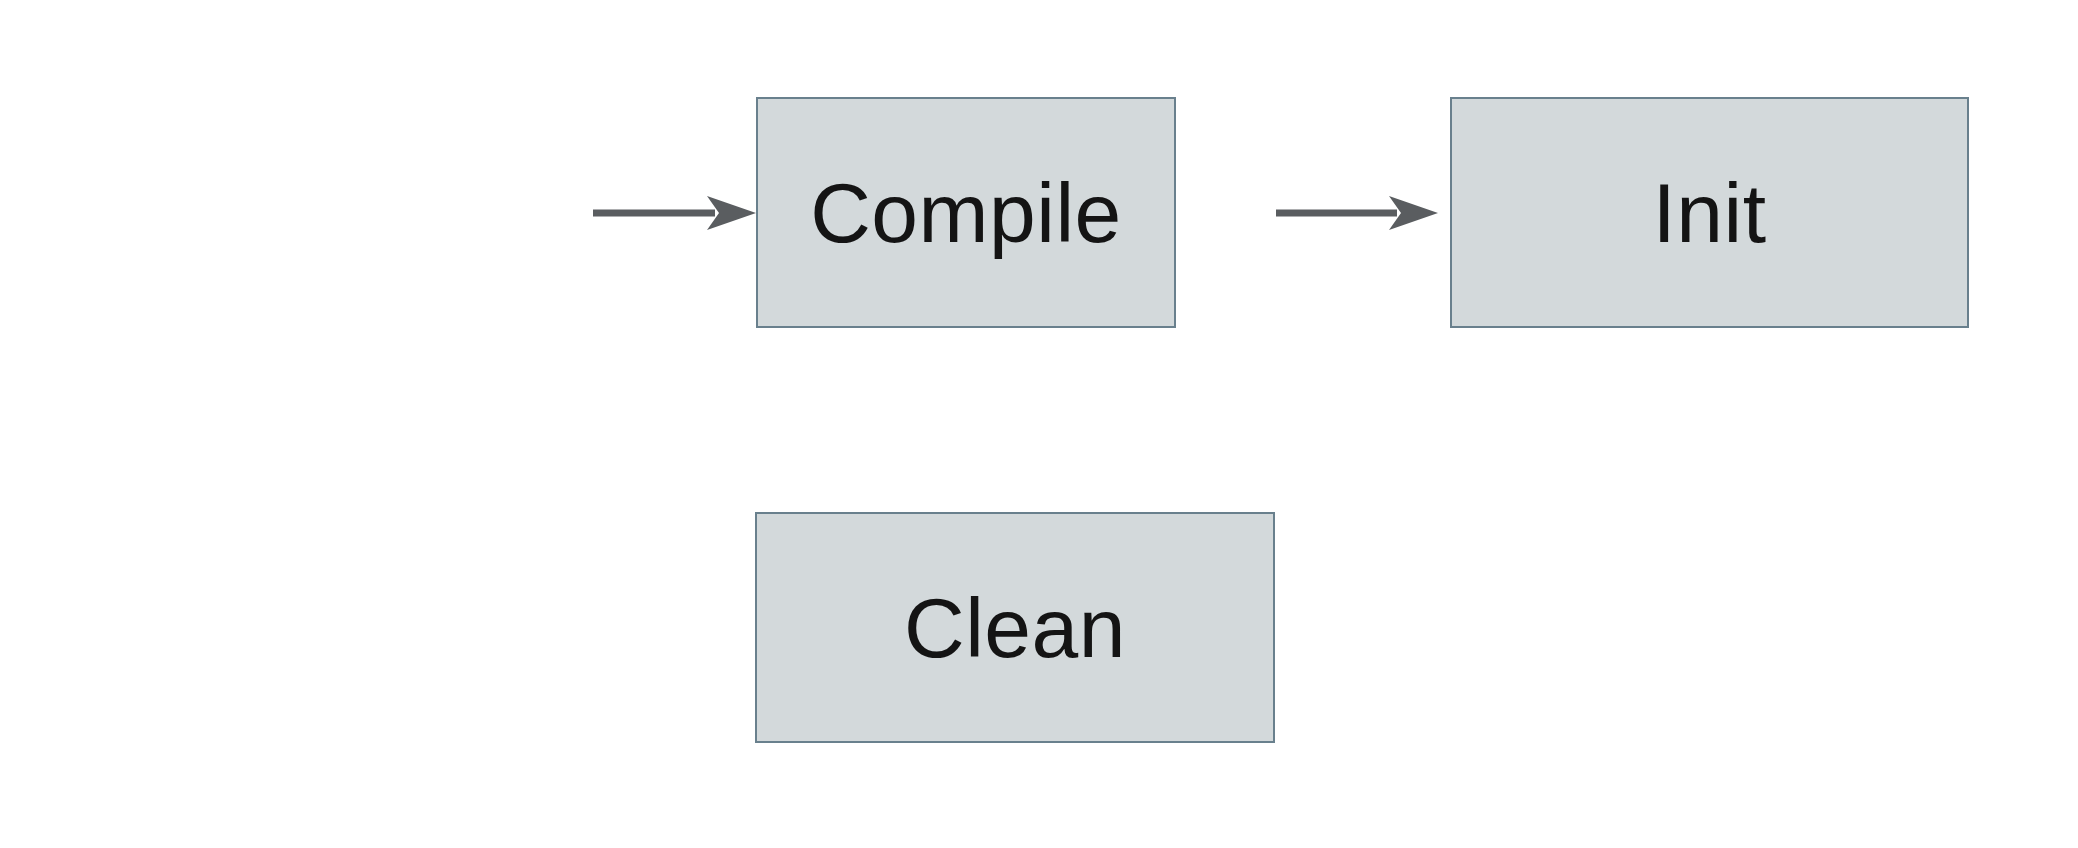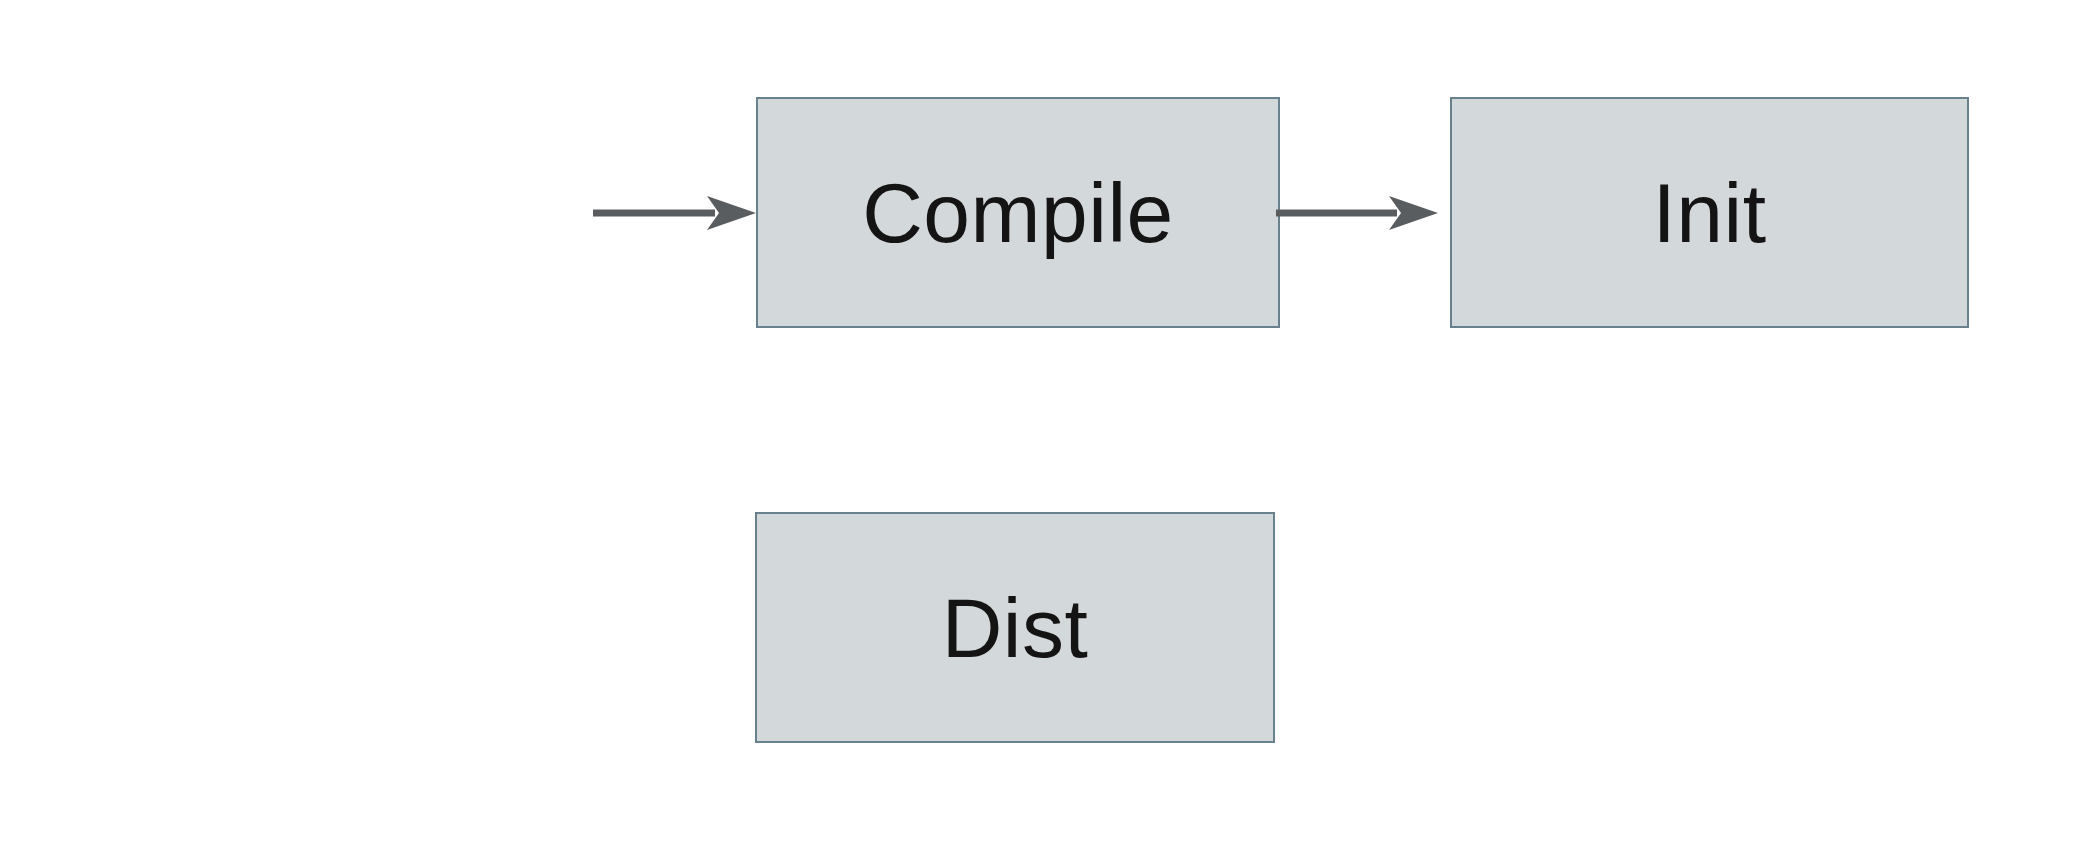--- a/index.html
+++ b/index.html
@@ -36,21 +36,21 @@
   }
   .arrow {
     position: absolute;
     overflow: visible;
     color: var(--arrow, #5a5d60);
   }
   .arrow line { stroke: currentColor; }
   .arrow polygon { fill: currentColor; }
 
   #node-dist    { left: 72px;   top: 97px;  width: 521px; height: 231px; }
-  #node-compile { left: 756px;  top: 97px;  width: 524px; height: 231px; }
+  #node-compile { left: 756px;  top: 97px;  width: 420px; height: 231px; }
   #node-init    { left: 1438px; top: 97px;  width: 519px; height: 231px; margin-left: 12px; }
   #node-clean   { left: 755px;  top: 512px; width: 520px; height: 231px; }
 
   #arrow-1 { left: 593px;  top: 193px; width: 163px; height: 40px; }
   #arrow-2 { left: 1276px; top: 193px; width: 162px; height: 40px; }
 </style>
 </head>
 <body>
 
 <div class="canvas">
@@ -68,16 +68,16 @@
   <svg class="arrow" id="arrow-2" viewBox="0 0 162 40" xmlns="http://www.w3.org/2000/svg">
     <line x1="0" y1="20" x2="121" y2="20" stroke-width="7"></line>
     <polygon points="162,20 113,3 125,20 113,37"></polygon>
   </svg>
 
   <div class="node" id="node-init">
     <span class="node-label">Init</span>
   </div>
 
   <div class="node" id="node-clean">
-    <span class="node-label">Dist</span>
+    <span class="node-label">Clean</span>
   </div>
 
 </div>
 
 </body></html>

